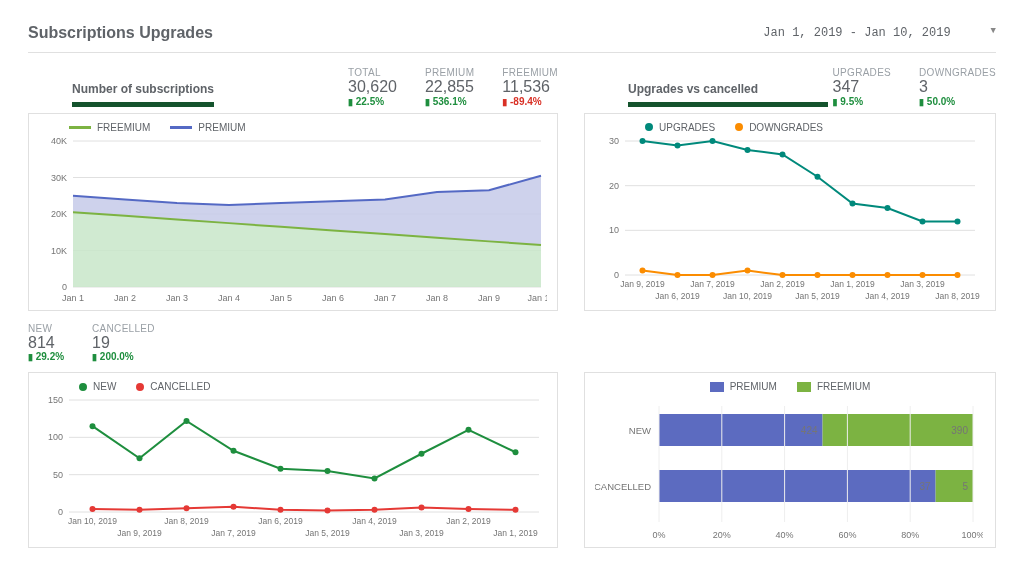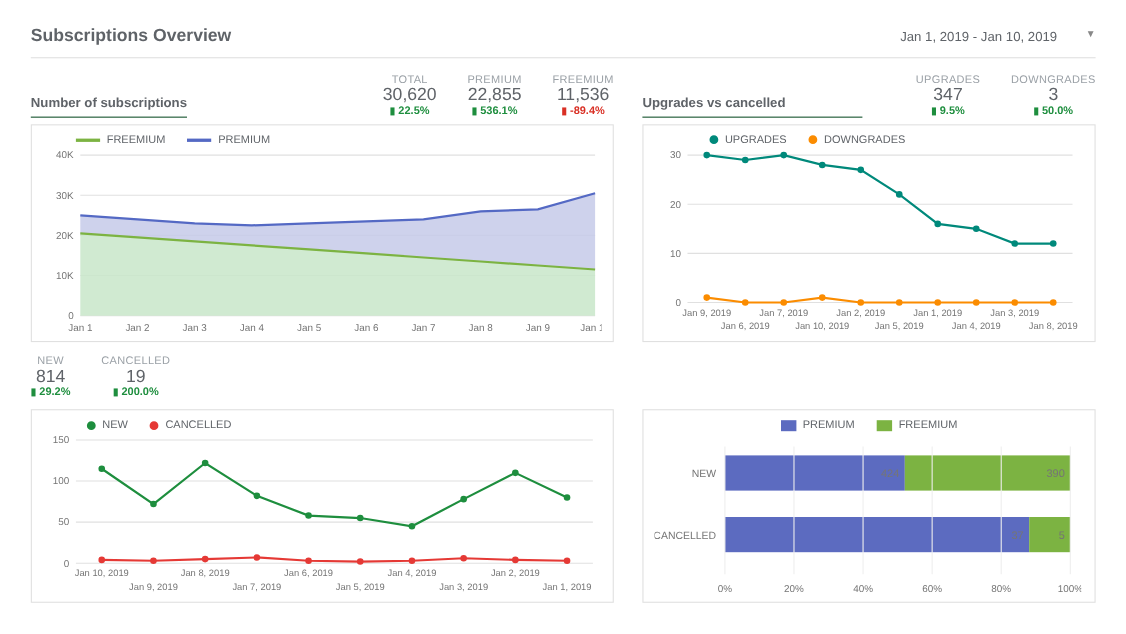--- a/index.html
+++ b/index.html
@@ -1,48 +1,48 @@
 <!DOCTYPE html>
 <html><head>
 <meta charset="utf-8">
 <style>
 * { margin: 0; padding: 0; box-sizing: border-box; }
 body { font-family: Arial, Helvetica, sans-serif; background: #fff; color: #5f6368; width: 1024px; height: 576px; overflow: hidden; font-size: 12px; }
 .page { padding: 24px 28px; }
 .header-row { display: flex; justify-content: space-between; align-items: center; margin-bottom: 10px; }
 .page-title { font-size: 16px; font-weight: 700; color: #5f6368; }
-.date-range { font-size: 12px; color: #5f6368; display: flex; align-items: flex-start; gap: 26px;}
+.date-range { font-size: 12px; color: #5f6368; display: flex; align-items: flex-start; gap: 40px; font-family: Liberation Mono, monospace;}
 .chev { font-size: 9px; color: #888; }
 hr.main { border: none; border-top: 1px solid #e0e0e0; margin-bottom: 14px; }
 .dash { display: grid; grid-template-columns: 530px 1fr; grid-template-rows: auto auto; column-gap: 26px; row-gap: 8px; }
 .section-header { display: flex; justify-content: space-between; align-items: flex-end; margin-bottom: 6px; }
-.section-title { font-size: 12px; font-weight: 700; color: #5f6368; border-bottom: 1px solid #14532d; padding-bottom: 6px; flex: 0 0 auto; min-width: 140px; }
+.section-title { font-size: 12px; font-weight: 700; color: #5f6368; border-bottom: 5px solid #14532d; padding-bottom: 6px; flex: 0 0 auto; min-width: 140px; margin-left: 44px; }
 .section-title.wide { min-width: 200px; }
 .kpis { display: flex; gap: 28px; }
-.kpi { text-align: center; }
+.kpi { text-align: left; }
 .kpi-label { font-size: 10px; color: #9aa0a6; letter-spacing: 0.3px; }
 .kpi-value { font-size: 16px; color: #5f6368; font-weight: 400; line-height: 1.1; }
 .kpi-delta { font-size: 10px; font-weight: 600; }
 .kpi-delta.up { color: #1e8e3e; }
 .kpi-delta.down { color: #d93025; }
 .arrow { font-size: 9px; }
 .chart-box { border: 1px solid #e0e0e0; padding: 6px 10px 2px 10px; }
 .legend { display: flex; gap: 20px; font-size: 10px; color: #5f6368; align-items: center; padding: 2px 0 4px 30px; }
 .legend-item { display: flex; align-items: center; gap: 6px; }
 .legend-sw { width: 22px; height: 3px; }
 .legend-dot { width: 8px; height: 8px; border-radius: 50%; border: 2px solid; }
 svg text { font-family: Arial; fill: #757575; }
 .row2-header { grid-column: 1 / 3; display: flex; justify-content: space-between; align-items: flex-end; margin-top: 4px; margin-bottom: 2px;}
 </style>
 </head>
 <body>
 
 <div class="page">
   <div class="header-row">
-    <div class="page-title">Subscriptions Overview</div>
+    <div class="page-title">Subscriptions Upgrades</div>
     <div class="date-range">
       <span>Jan 1, 2019 - Jan 10, 2019</span>
       <span class="chev">▼</span>
     </div>
   </div>
   <hr class="main">
 
   <div class="dash">
 
     <div>

